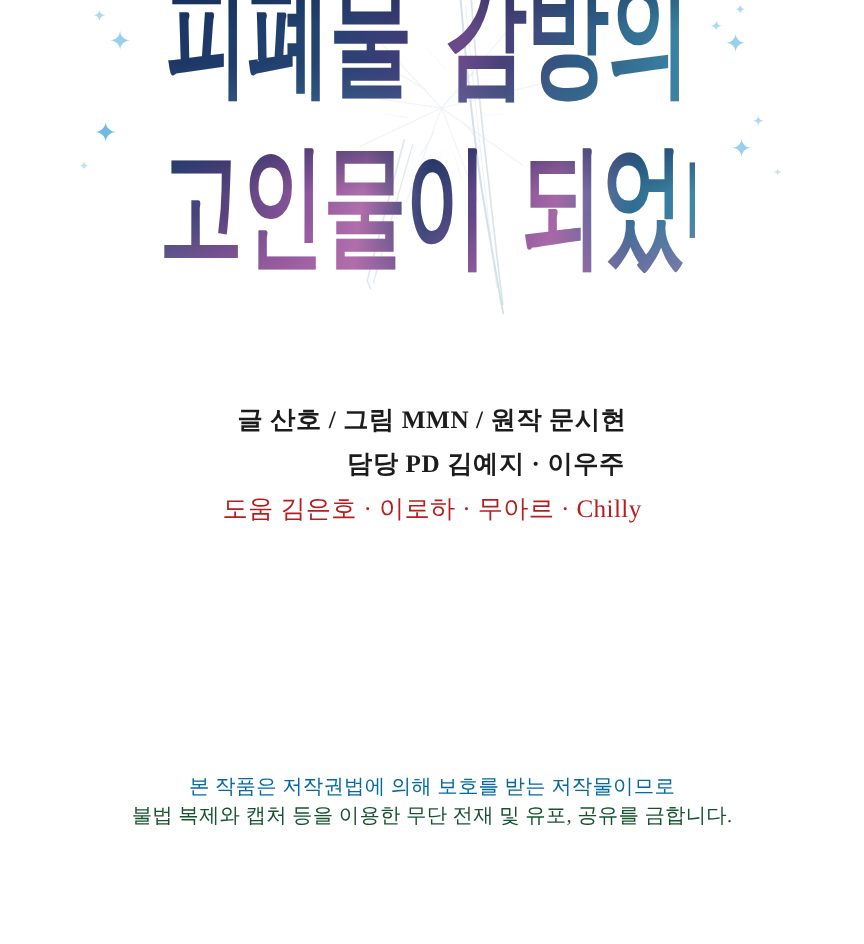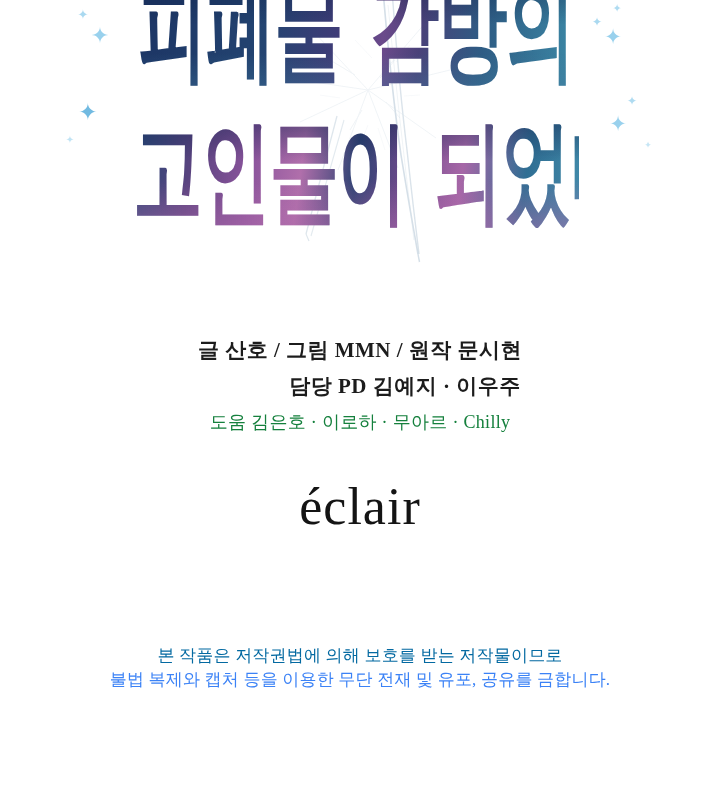--- a/index.html
+++ b/index.html
@@ -85,39 +85,39 @@
   .text-line {
     position: absolute;
     left: 0;
     width: 720px;
     text-align: center;
     color: #1c1c1c;
     white-space: nowrap;
   }
   .credit-1 { top: 336px; font-size: 21px; font-weight: 700; letter-spacing: 0.5px; }
   .credit-2 { top: 372px; font-size: 21px; font-weight: 700; letter-spacing: 0.5px; padding-left: 45px; }
-  .credit-3 { top: 410px; font-size: 18px; font-weight: 400; letter-spacing: 0.3px; color: #15803d; }
+  .credit-3 { top: 410px; font-size: 21px; font-weight: 400; letter-spacing: 0.3px; color: #b91c1c; }
 
   .eclair-logo {
     top: 477px;
     font-size: 52px;
     font-weight: 400;
     letter-spacing: 1px;
     color: #141414;
   }
   .production-line {
     top: 541px;
     font-size: 17px;
     font-weight: 700;
     letter-spacing: 0.2px;
     color: #111111;
   }
 
   .copyright-1 { top: 644px; font-size: 17px; font-weight: 400; color: #0369a1; letter-spacing: 0.2px; }
-  .copyright-2 { top: 668px; font-size: 17px; font-weight: 400; color: #3b82f6; letter-spacing: 0.2px; }
+  .copyright-2 { top: 668px; font-size: 17px; font-weight: 400; color: #14532d; letter-spacing: 0.2px; }
 </style>
 </head>
 <body>
 
 <div class="stage">
 
   <div class="hero">
 
     <svg class="sword-svg" viewBox="0 0 720 290" fill="none" xmlns="http://www.w3.org/2000/svg">
 
@@ -158,18 +158,17 @@
     <span class="sparkle" style="left:70px;  top:140px; font-size:10px; opacity:.55;">✦</span>
     <span class="sparkle" style="left:632px; top:101px; font-size:12px; opacity:.7;">✦</span>
     <span class="sparkle" style="left:618px; top:124px; font-size:21px; opacity:.9;">✦</span>
     <span class="sparkle" style="left:648px; top:145px; font-size:9px; opacity:.5;">✦</span>
   </div>
 
   <div class="text-line credit-1">글 산호 / 그림 MMN / 원작 문시현</div>
   <div class="text-line credit-2">담당 PD 김예지 · 이우주</div>
   <div class="text-line credit-3">도움 김은호 · 이로하 · 무아르 · Chilly</div>
 
-  <div class="text-line eclair-logo">éclair</div>
 
   <div class="text-line copyright-1">본 작품은 저작권법에 의해 보호를 받는 저작물이므로</div>
   <div class="text-line copyright-2">불법 복제와 캡처 등을 이용한 무단 전재 및 유포, 공유를 금합니다.</div>
 
 </div>
 
 </body></html>

